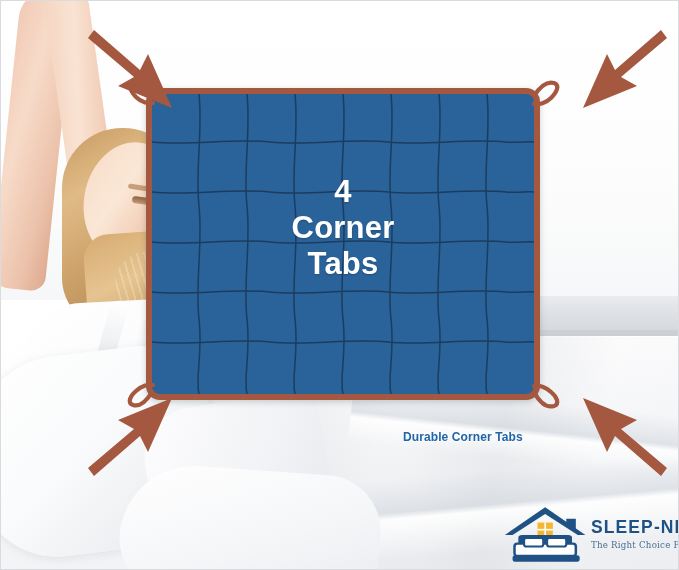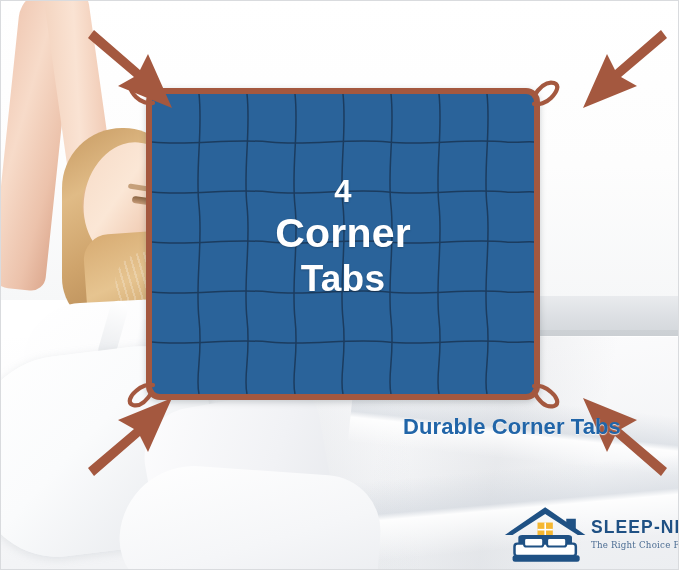--- a/index.html
+++ b/index.html
@@ -101,30 +101,30 @@
   }
   .quiltsvg{position:absolute;inset:0;width:100%;height:100%;}
   .c-label{
     position:absolute;left:0;right:0;top:80px;
     text-align:center;color:#ffffff;
     font-weight:bold;line-height:1.16;letter-spacing:.2px;
     text-shadow:0 1px 2px rgba(0,0,0,.22);
     pointer-events:none;
   }
   .c-label .l1{display:block;font-size:31px;}
-  .c-label .l2{display:block;font-size:41px;}
-  .c-label .l3{display:block;font-size:37px;}
+  .c-label .l2{display:block;font-size:31px;}
+  .c-label .l3{display:block;font-size:31px;}
 
   
   .tabsvg{position:absolute;left:0;top:0;width:679px;height:570px;pointer-events:none;}
 
   
   .caption{
-    position:absolute;left:403px;top:412px;
-    color:#2165a8;font-weight:bold;font-size:22px;line-height:1.33;
+    position:absolute;left:403px;top:430px;
+    color:#2165a8;font-weight:bold;font-size:12px;line-height:1.33;
     letter-spacing:.1px;
     text-shadow:0 1px 1px rgba(255,255,255,.85);
     text-align:center;
   }
 
   
   .logo{position:absolute;left:503px;top:505px;width:172px;height:62px;}
   .logo-mark{position:absolute;left:0;top:0;width:92px;height:60px;}
   .logo-text{position:absolute;left:88px;top:14px;width:86px;}
   .logo-name{font-size:17.5px;font-weight:bold;color:#1f5184;letter-spacing:1.1px;

